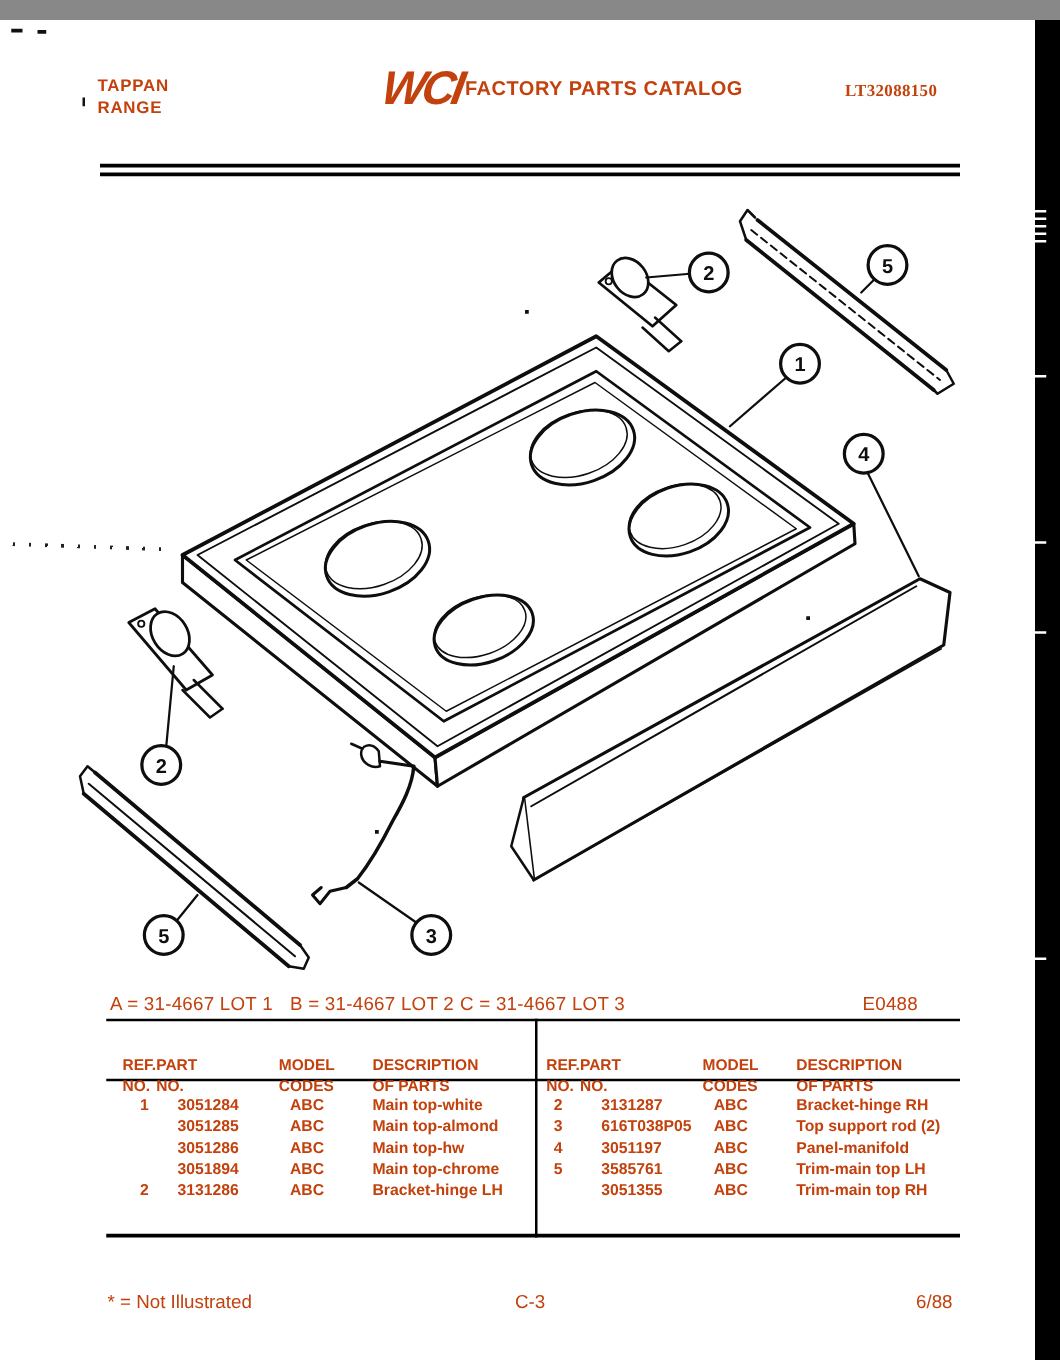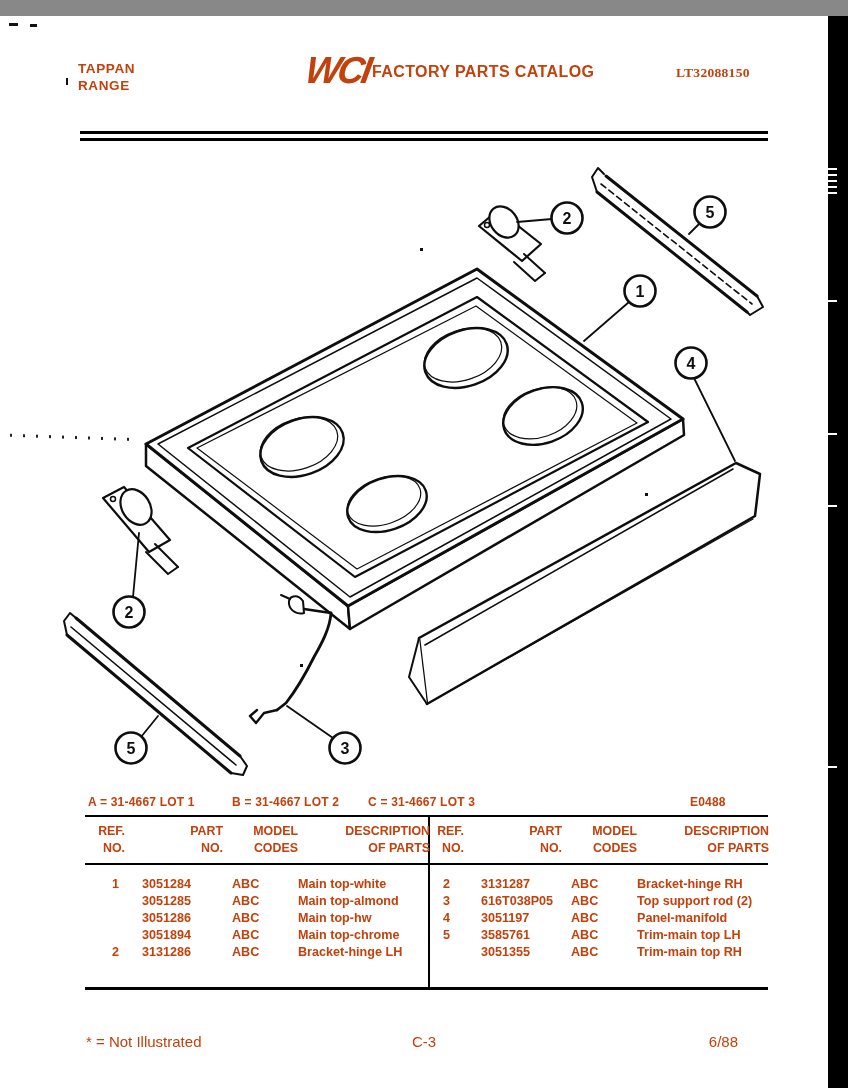--- a/index.html
+++ b/index.html
@@ -11,27 +11,27 @@
   .abs{position:absolute;}
   
   .brand{left:78px;top:44px;font-size:13.5px;font-weight:bold;letter-spacing:.6px;line-height:17px;}
   .logo{left:306px;top:34px;font-size:37px;font-weight:bold;font-style:italic;
         letter-spacing:-3px;transform:skewX(-10deg) scaleY(1.02);}
   .cat-title{left:372px;top:47px;font-size:16px;font-weight:bold;letter-spacing:.4px;}
   .doc-num{left:676px;top:49px;font-size:13.5px;font-weight:bold;letter-spacing:.3px;font-family:Liberation Serif, serif;}
   .dbl-rule{left:80px;top:115px;width:688px;height:4px;
             border-top:3px solid #000;border-bottom:3px solid #000;}
   
-  .lotline{top:779px;font-size:12px;font-weight:bold;letter-spacing:.2px;}
+  .lotline{top:779px;font-size:15px;font-weight:normal;letter-spacing:.2px;}
   
   .hline{background:#000;height:2px;}
   .vline{background:#000;width:2px;}
   
-  .t-head{top:807px;width:332px;display:grid;grid-template-columns:27px 98px 75px auto;
-          font-size:12.4px;font-weight:bold;line-height:16.5px;text-align:right;}
+  .t-head{top:828px;width:332px;display:grid;grid-template-columns:27px 98px 75px auto;
+          font-size:12.4px;font-weight:bold;line-height:16.5px;}
   .half-table{top:861px;width:332px;}
   .t-row{display:grid;grid-template-columns:44px 90px 66px auto;height:16.9px;
          font-size:12.6px;font-weight:bold;}
   .c-ref-l{padding-left:14px;}
   .c-ref-r{padding-left:6px;}
   
   .footer-txt{top:1017px;font-size:15px;font-weight:normal;}
   
   .scan-band{right:0;top:0;width:20px;height:1088px;background:#000;}
   .tick{width:9px;height:2px;background:#fff;left:828px;}
@@ -281,21 +281,21 @@
     <div class="t-row">
       <span class="c-ref-r"></span>
       <span>3051355</span>
       <span>ABC</span>
       <span>Trim-main top RH</span>
     </div>
   </div>
 
   <div class="abs footer-txt" style="left:86px">* = Not Illustrated</div>
   <div class="abs footer-txt" style="left:412px">C-3</div>
-  <div class="abs footer-txt" style="left:676px;width:62px;text-align:right">6/88</div>
+  <div class="abs footer-txt" style="left:700px;width:62px;text-align:right">6/88</div>
 
   <div class="abs scan-band"></div>
   <div class="abs tick" style="top:152px"></div>
   <div class="abs tick" style="top:158px"></div>
   <div class="abs tick" style="top:164px"></div>
   <div class="abs tick" style="top:170px"></div>
   <div class="abs tick" style="top:176px"></div>
   <div class="abs tick" style="top:284px"></div>
   <div class="abs tick" style="top:417px"></div>
   <div class="abs tick" style="top:489px"></div>

